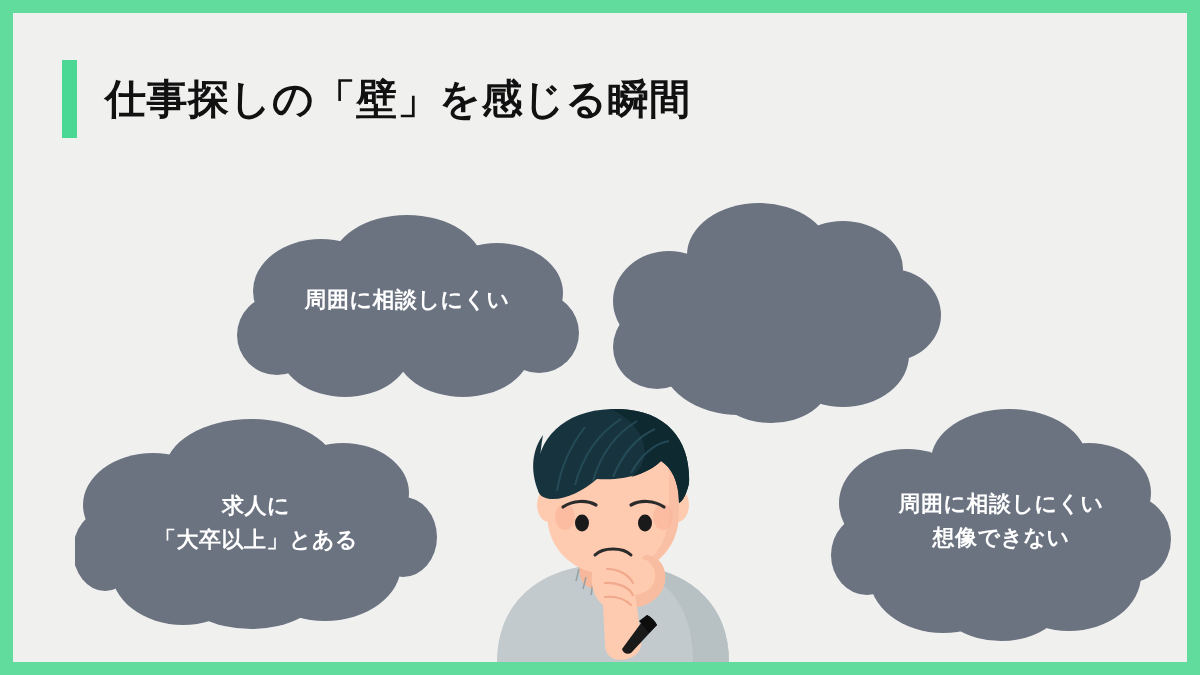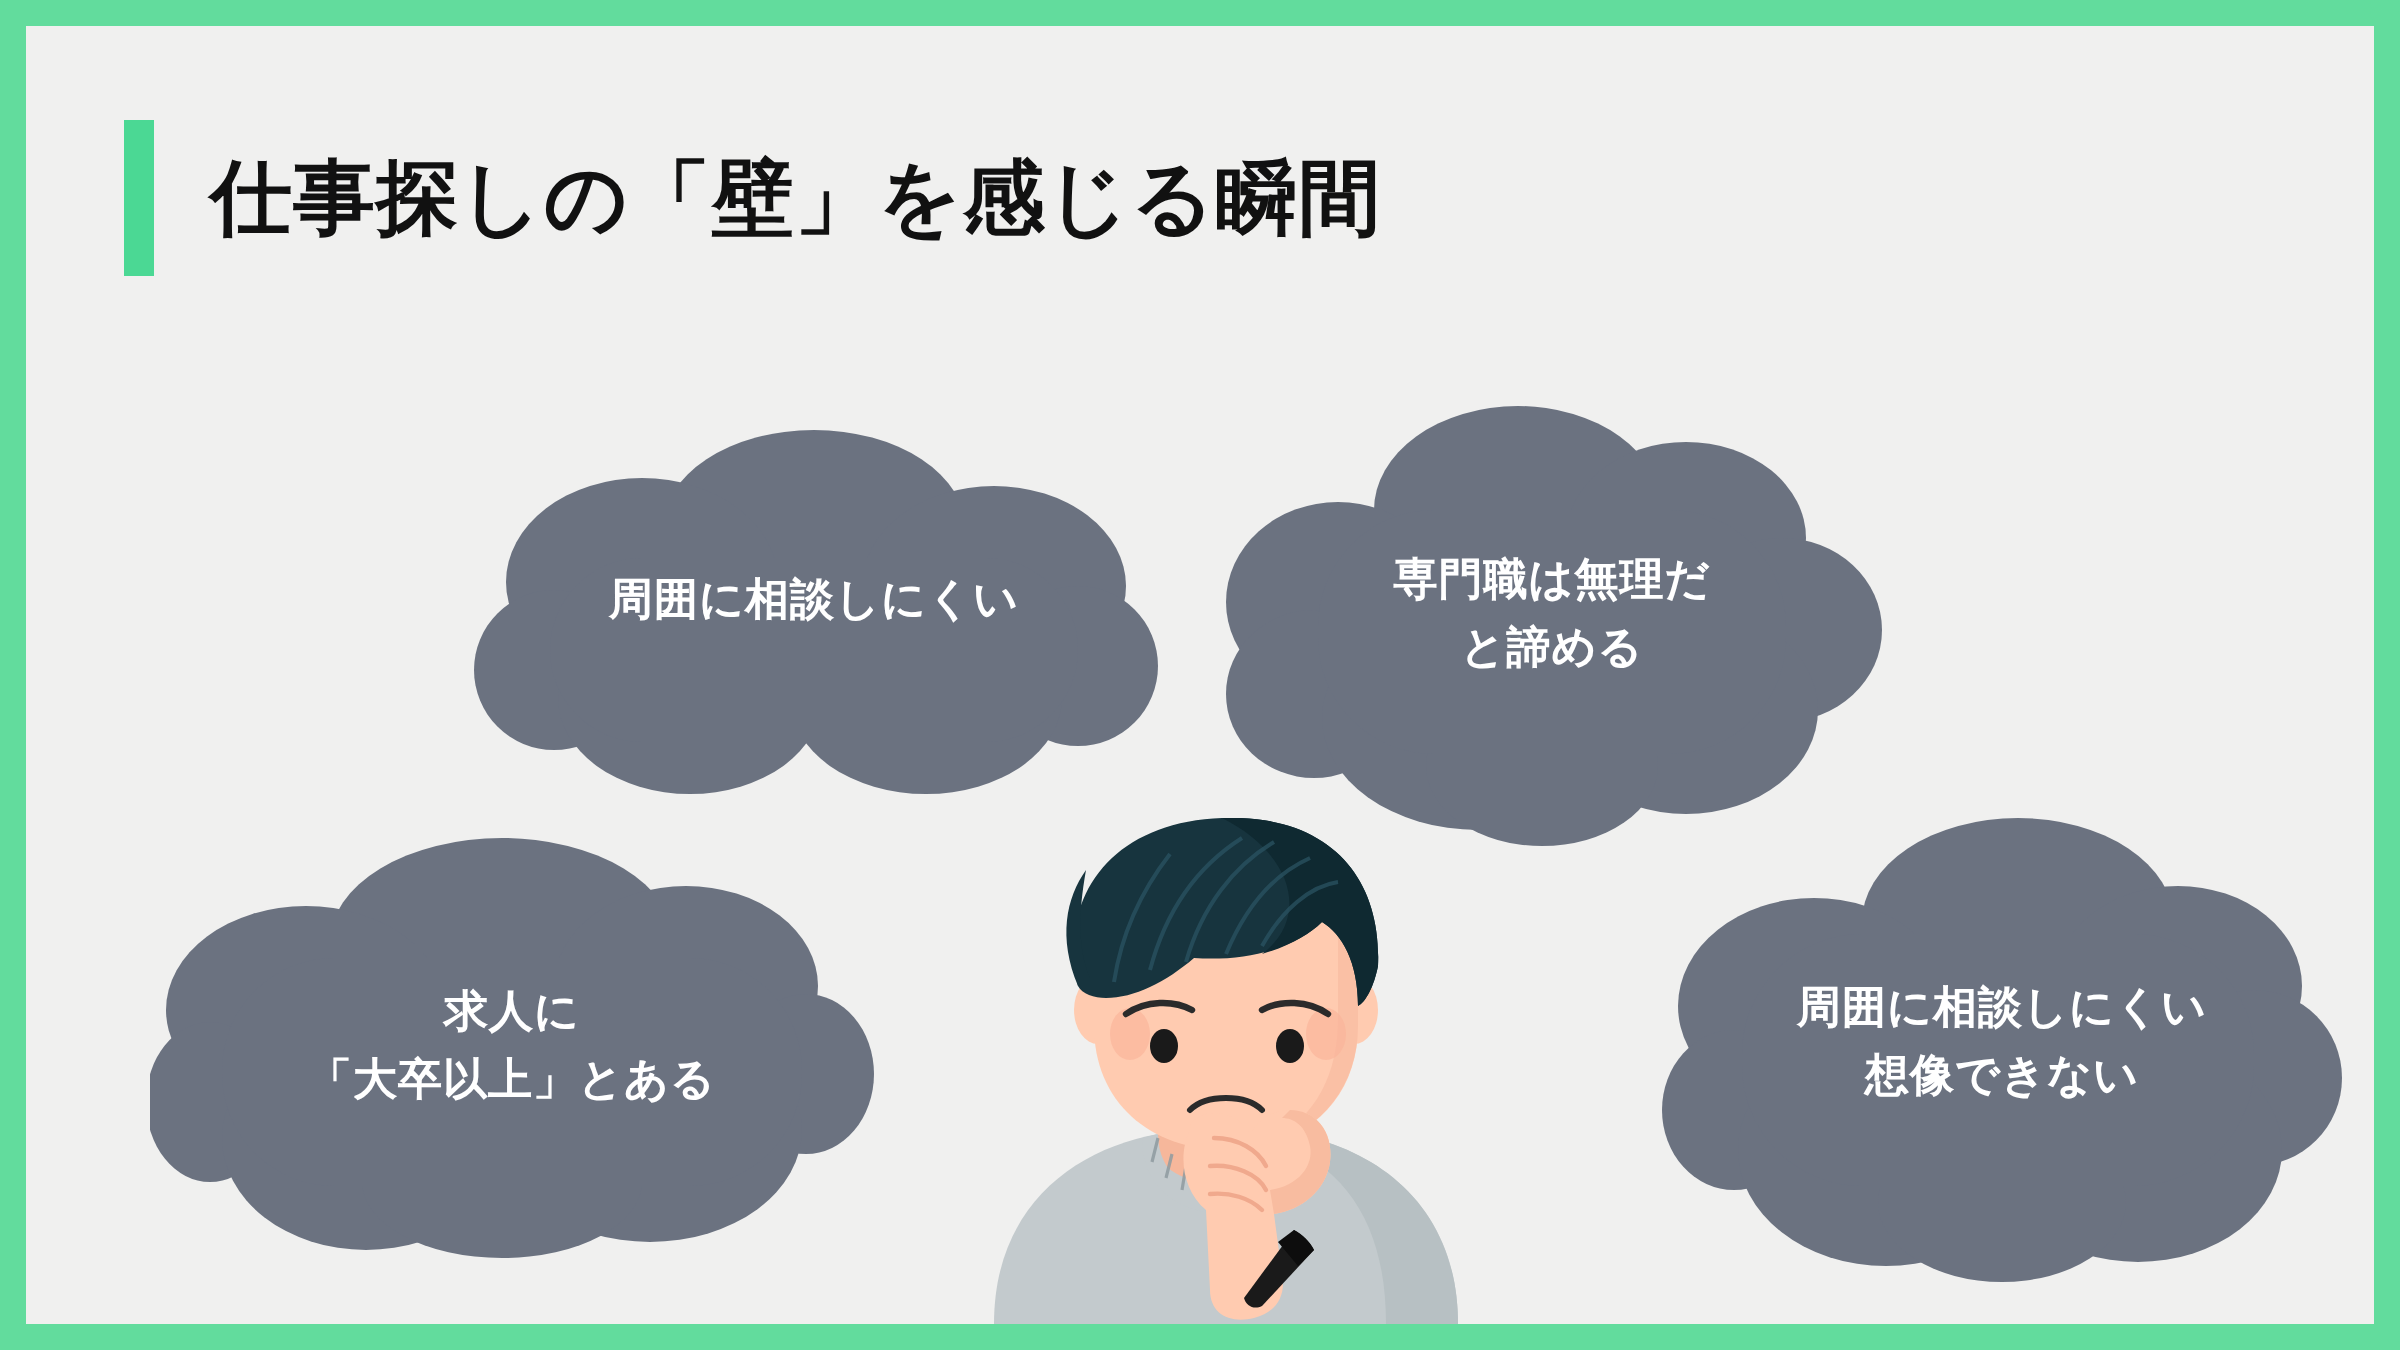--- a/index.html
+++ b/index.html
@@ -137,22 +137,20 @@
           <ellipse cx="232" cy="72" rx="60" ry="48"></ellipse>
           <ellipse cx="58" cy="104" rx="56" ry="50"></ellipse>
           <ellipse cx="280" cy="118" rx="50" ry="46"></ellipse>
           <ellipse cx="46" cy="150" rx="44" ry="42"></ellipse>
           <ellipse cx="128" cy="162" rx="78" ry="56"></ellipse>
           <ellipse cx="232" cy="158" rx="66" ry="52"></ellipse>
           <ellipse cx="160" cy="186" rx="58" ry="40"></ellipse>
           <rect x="48" y="58" width="234" height="122" rx="58"></rect>
         </g>
       </svg>
-      <div class="cloud-text">専門職は無理だ
-と諦める</div>
     </div>
 
     <div class="cloud" id="cloud-3">
       <svg width="362" height="216" viewBox="0 0 362 216" xmlns="http://www.w3.org/2000/svg">
         <g fill="#6b7280">
           <ellipse cx="176" cy="58" rx="86" ry="52"></ellipse>
           <ellipse cx="268" cy="80" rx="66" ry="50"></ellipse>
           <ellipse cx="78" cy="92" rx="70" ry="52"></ellipse>
           <ellipse cx="30" cy="138" rx="32" ry="40"></ellipse>
           <ellipse cx="328" cy="124" rx="34" ry="40"></ellipse>

